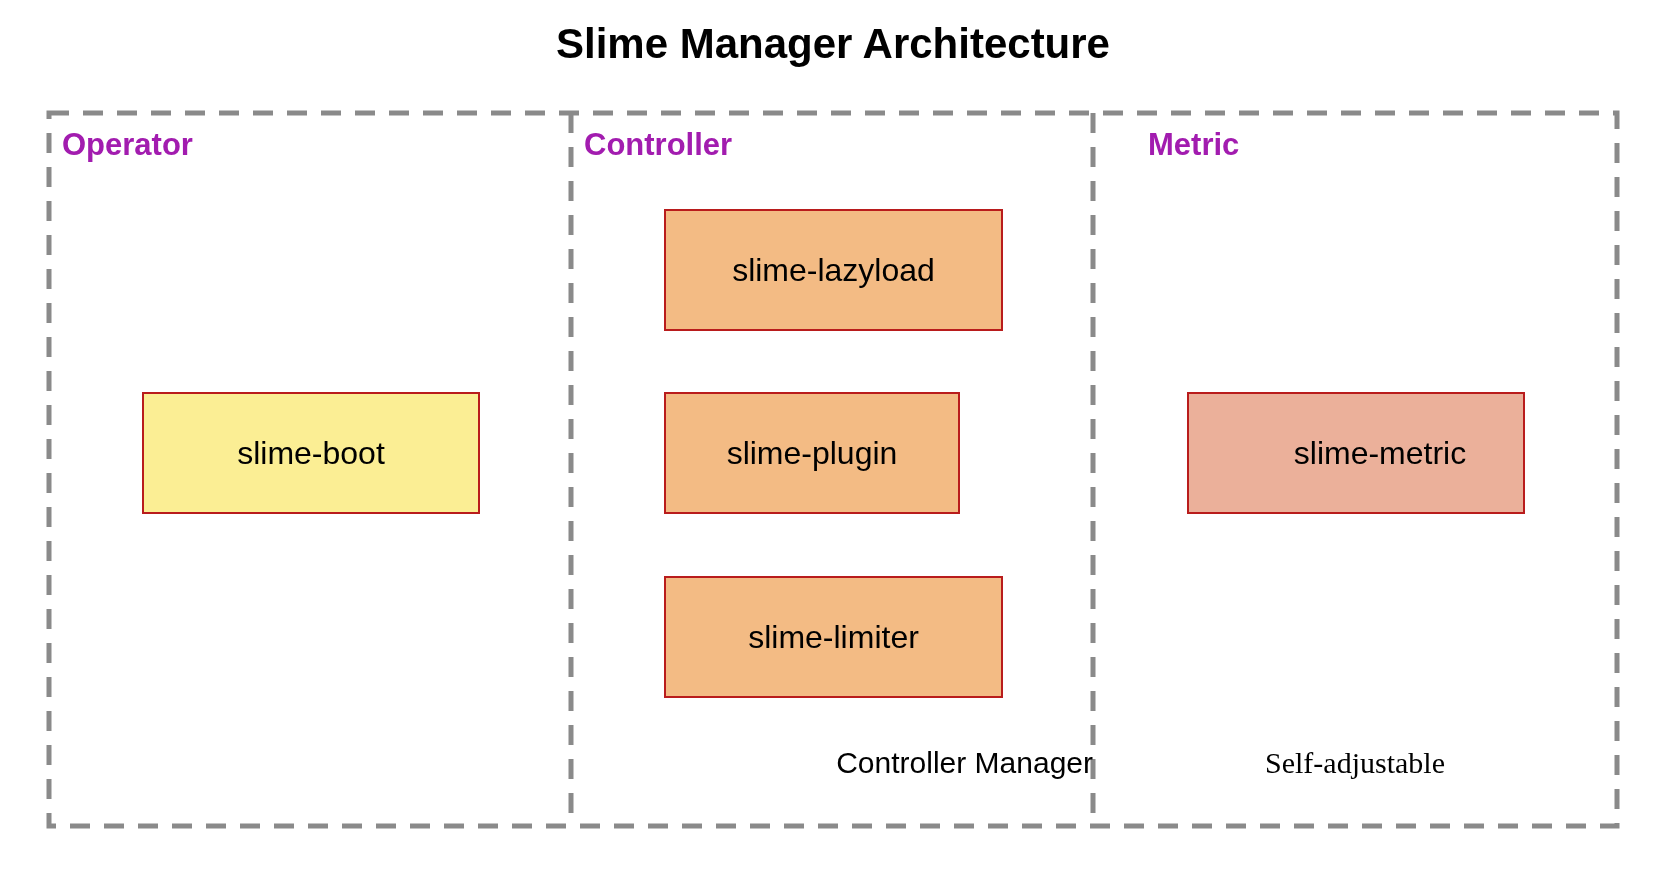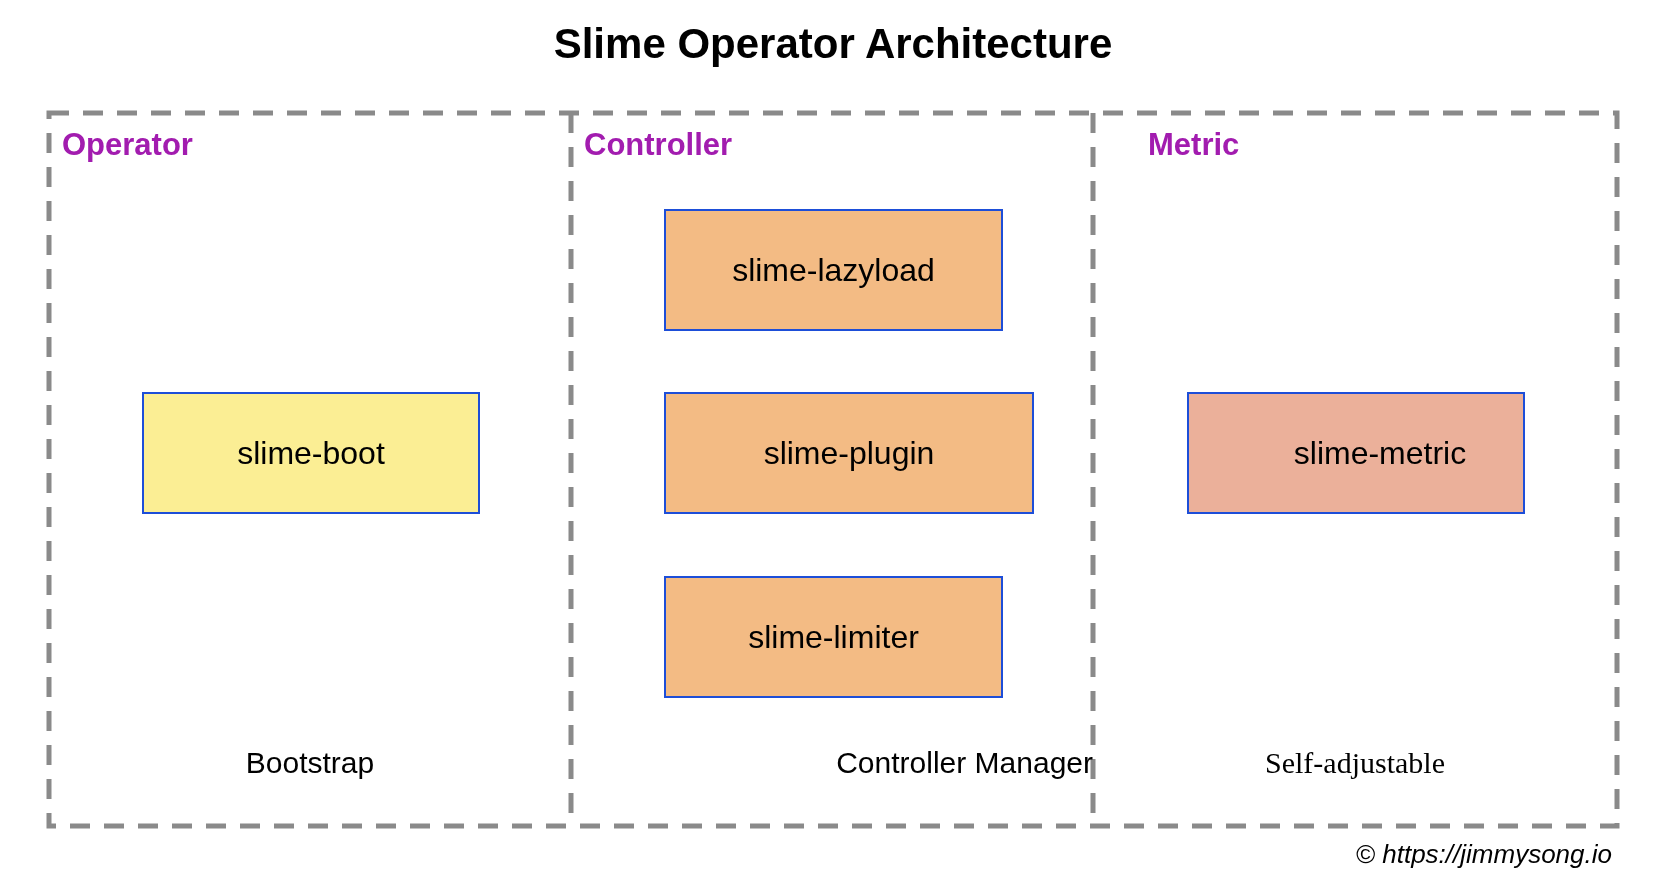--- a/index.html
+++ b/index.html
@@ -42,35 +42,35 @@
     line-height: 1.1;
   }
   .hdr-operator   { left: 62px; }
   .hdr-controller { left: 584px; }
   .hdr-metric     { left: 1106px; margin-left: 42px; }
 
   .node-box {
     position: absolute;
     width: 338px;
     height: 122px;
-    border: 2px solid #1d4ed8;
+    border: 2px solid #b91c1c;
     box-sizing: border-box;
     display: flex;
     align-items: center;
     justify-content: center;
     font-size: 32px;
     color: #000000;
   }
   .box-yellow { background: #fbee94; }
   .box-orange { background: #f3bb84; }
   .box-salmon { background: #ebb09a; padding-left: 48px; }
 
   .pos-boot     { left: 142px;  top: 392px; }
   .pos-lazyload { left: 664px;  top: 209px; width: 339px; }
-  .pos-plugin   { left: 664px;  top: 392px; width: 370px; text-align: center; }
+  .pos-plugin   { left: 664px;  top: 392px; width: 296px; text-align: center; }
   .pos-limiter  { left: 664px;  top: 576px; width: 339px; }
   .pos-metric   { left: 1187px; top: 392px; }
 
   .section-footer {
     position: absolute;
     top: 746px;
     font-size: 30px;
     color: #000000;
     text-align: center;
     line-height: 1.15;
@@ -88,21 +88,21 @@
     font-size: 26px;
     font-style: italic;
     color: #000000;
   }
 </style>
 </head>
 <body>
 
 <div class="canvas">
 
-  <div class="title">Slime Operator Architecture</div>
+  <div class="title">Slime Manager Architecture</div>
 
   <svg class="dash-svg" width="1668" height="884" viewBox="0 0 1668 884" xmlns="http://www.w3.org/2000/svg">
     <rect x="49" y="113" width="1568" height="713" fill="none" stroke="#8a8a8a" stroke-width="5" stroke-dasharray="20 14"></rect>
     <line x1="571" y1="113" x2="571" y2="826" stroke="#8a8a8a" stroke-width="5" stroke-dasharray="20 14"></line>
     <line x1="1093" y1="113" x2="1093" y2="826" stroke="#8a8a8a" stroke-width="5" stroke-dasharray="20 14"></line>
   </svg>
 
   <div class="section-header hdr-operator">Operator</div>
   <div class="section-header hdr-controller">Controller</div>
   <div class="section-header hdr-metric">Metric</div>
@@ -118,19 +118,17 @@
     <span>slime-plugin</span>
   </div>
   <div class="node-box box-orange pos-limiter">
     <span>slime-limiter</span>
   </div>
 
   <div class="node-box box-salmon pos-metric">
     <span>slime-metric</span>
   </div>
 
-  <div class="section-footer ftr-operator">Bootstrap</div>
   <div class="section-footer ftr-controller">Controller Manager</div>
   <div class="section-footer ftr-metric">Self-adjustable</div>
 
-  <div class="copyright">© https://jimmysong.io</div>
 
 </div>
 
 </body></html>

